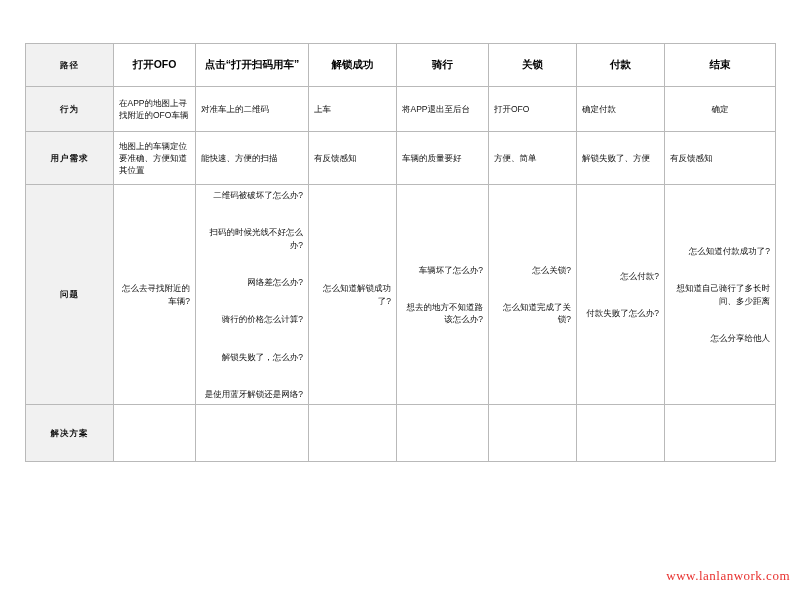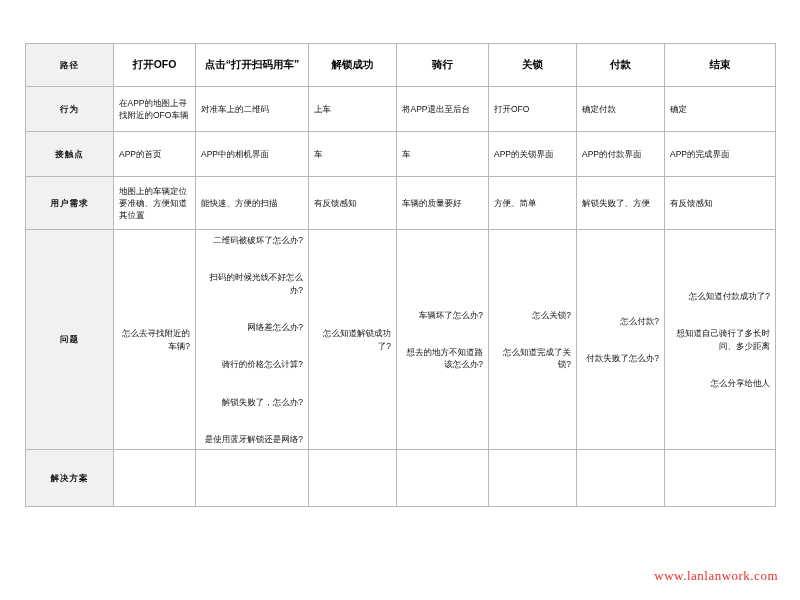--- a/index.html
+++ b/index.html
@@ -45,39 +45,39 @@
     width: 88px;
   }
   
   tr.headrow td.colhead {
     background: #ffffff;
     font-size: 10.5px;
     font-weight: bold;
     text-align: center;
     color: #000000;
   }
-  td.center { }
+  td.center { text-align: center; }
   td.left { text-align: left; }
   .cellline { display: block; text-align: right; }
   .cellline + .cellline { margin-top: 7px; }
   .q-block .cellline + .cellline { margin-top: 25px; }
 
   
   tr.headrow td { height: 34px; }
   tr.r-behavior td { height: 36px; }
   tr.r-touch td { height: 36px; }
   tr.r-need td { height: 44px; }
   tr.r-problem td { height: 210px; vertical-align: middle; }
   tr.r-emotion td { height: 42px; }
   tr.r-chance td { height: 44px; }
   tr.r-solution td { height: 48px; }
 
   .watermark {
     position: absolute;
-    right: 22px;
+    right: 10px;
     bottom: 14px;
     font-size: 13px;
     color: #e8312f;
     font-family: "Liberation Serif", "DejaVu Serif", serif;
     letter-spacing: 0.5px;
   }
 </style>
 </head>
 <body>
 
@@ -110,30 +110,20 @@
         <td class="rowhead">行为</td>
         <td class="left">在APP的地图上寻找附近的OFO车辆</td>
         <td class="left">对准车上的二维码</td>
         <td class="left">上车</td>
         <td class="left">将APP退出至后台</td>
         <td class="left">打开OFO</td>
         <td class="left">确定付款</td>
         <td class="center">确定</td>
       </tr>
 
-      <tr class="r-touch">
-        <td class="rowhead">接触点</td>
-        <td class="left">APP的首页</td>
-        <td class="center">APP中的相机界面</td>
-        <td class="center">车</td>
-        <td class="center">车</td>
-        <td class="center">APP的关锁界面</td>
-        <td class="center">APP的付款界面</td>
-        <td class="center">APP的完成界面</td>
-      </tr>
 
       <tr class="r-need">
         <td class="rowhead">用户需求</td>
         <td class="left">地图上的车辆定位要准确、方便知道其位置</td>
         <td class="left">能快速、方便的扫描</td>
         <td class="left">有反馈感知</td>
         <td class="left">车辆的质量要好</td>
         <td class="left">方便、简单</td>
         <td class="left">解锁失败了、方便</td>
         <td class="left">有反馈感知</td>

